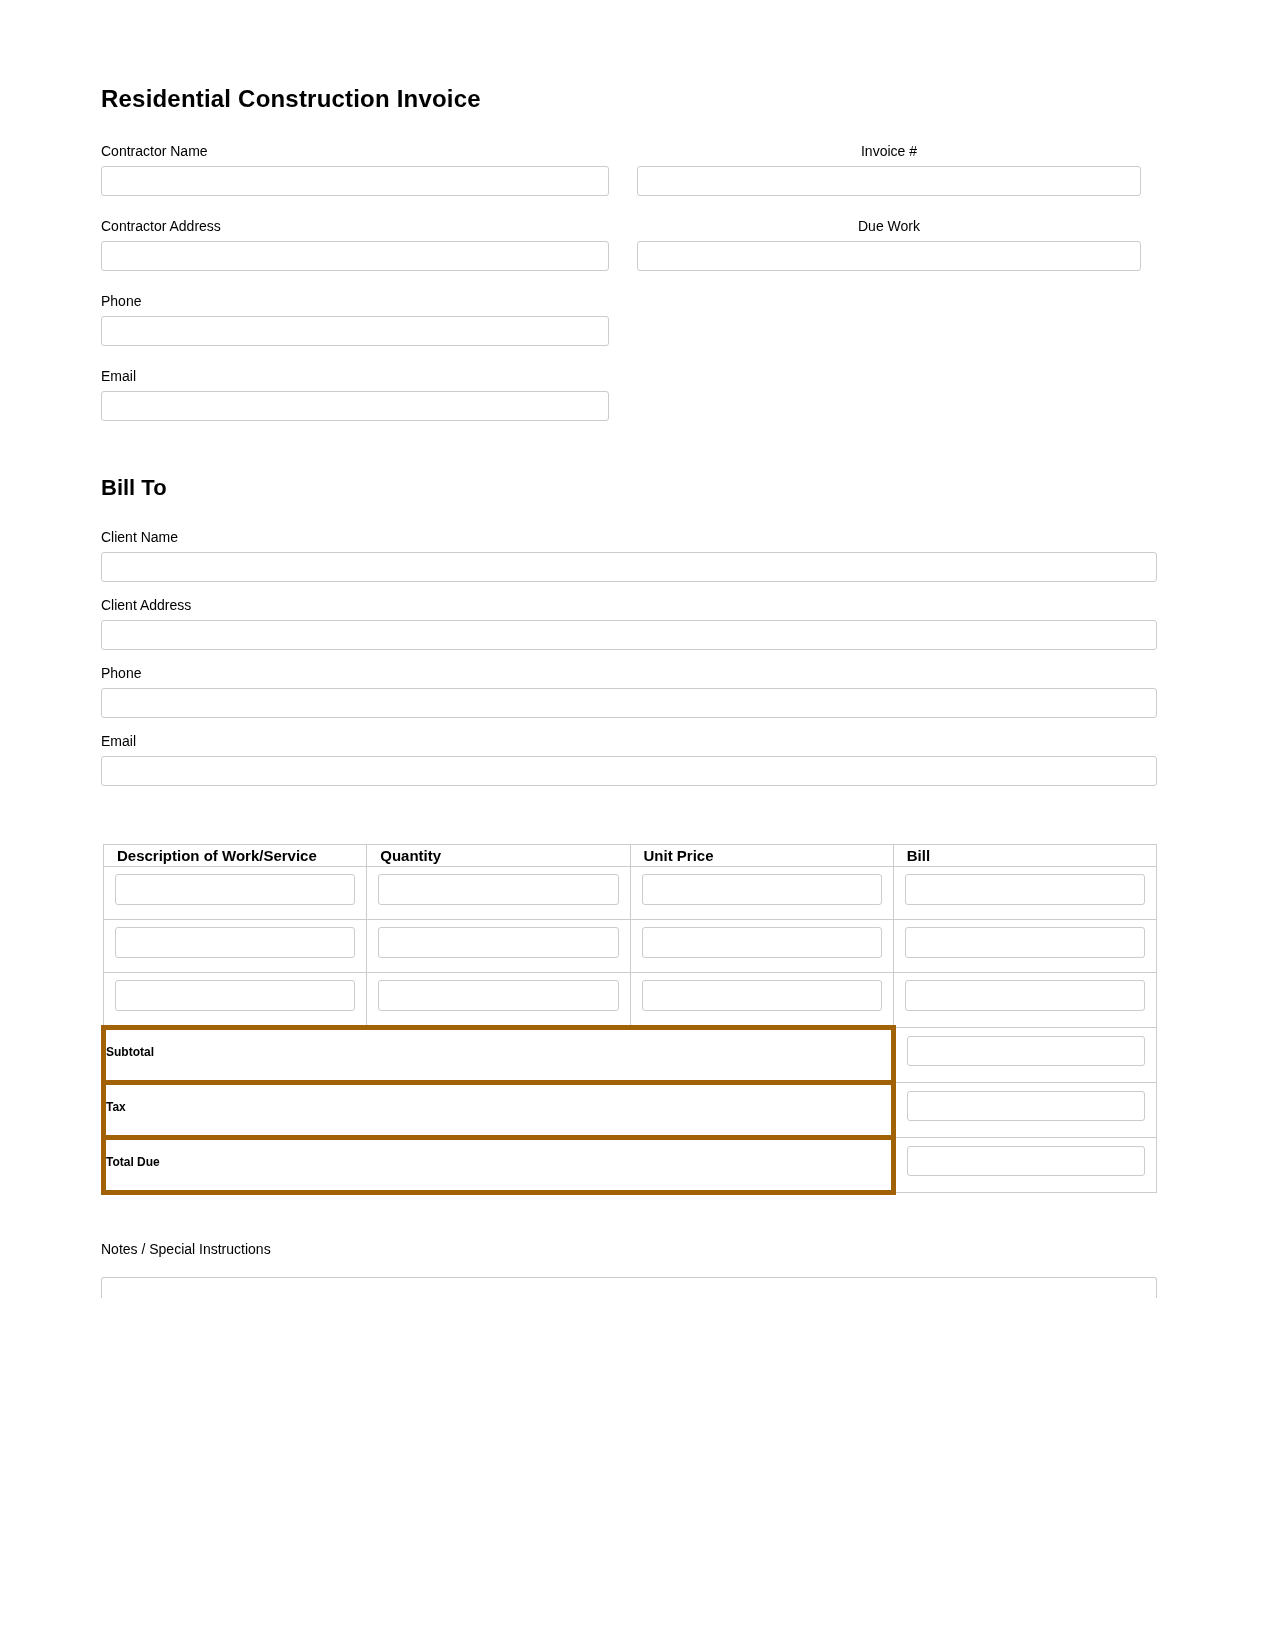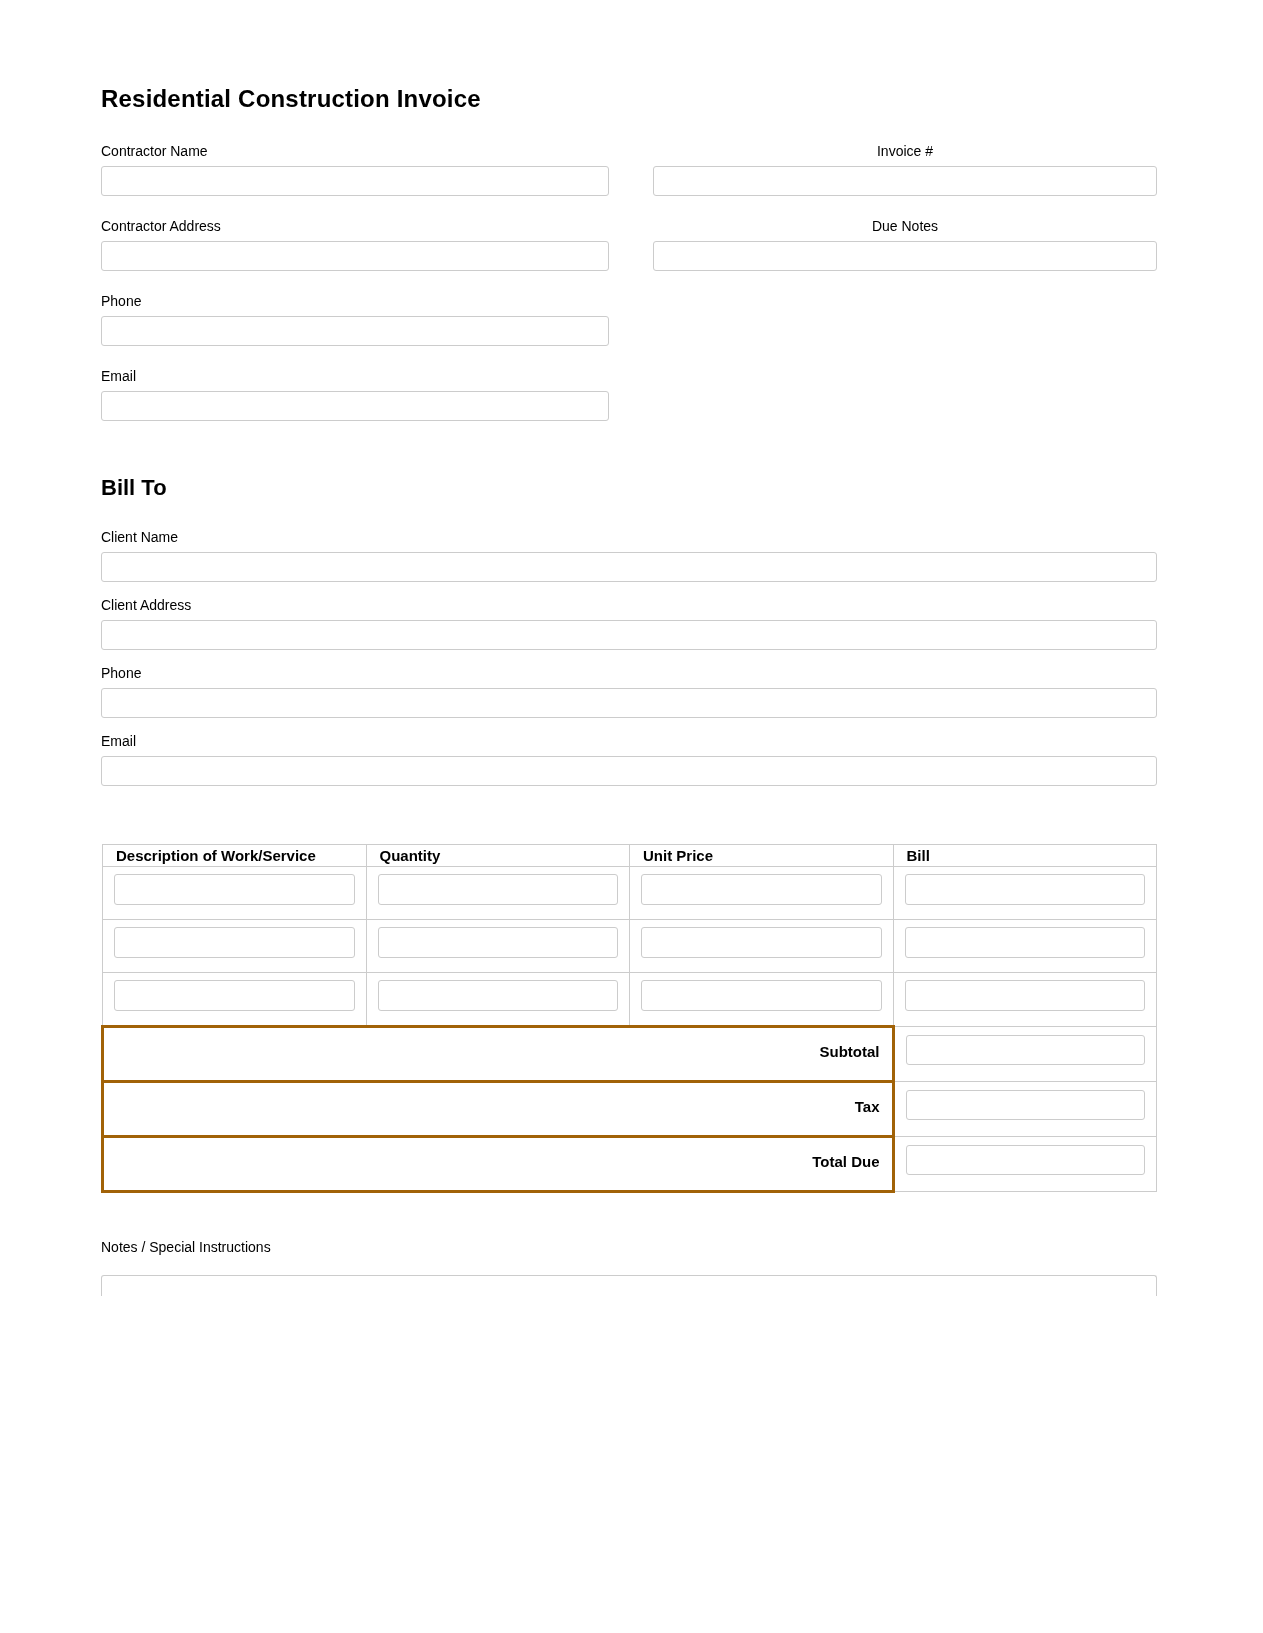--- a/index.html
+++ b/index.html
@@ -22,21 +22,21 @@
     margin: 0;
     padding-top: 84px;
     font-size: 24px;
     line-height: 30px;
     font-weight: bold;
     letter-spacing: 0.2px;
   }
   .top-grid {
     display: grid;
     grid-template-columns: 508px 504px;
-    column-gap: 44px;
+    column-gap: 28px;
     margin-top: 29px;
   }
   .field { margin-bottom: 22px; }
   .field-full { margin-bottom: 15px; }
   .field > label, .field-full > label {
     display: block;
     font-size: 14px;
     line-height: 16px;
     margin-bottom: 7px;
     color: #000000;
@@ -78,25 +78,25 @@
     padding: 0 0 0 13px;
   }
   td.item-cell {
     border: 1px solid #cccccc;
     box-sizing: border-box;
     padding: 7px 11px 14px 11px;
     vertical-align: top;
   }
   td.item-cell .text-input { height: 31px; }
   td.summary-label {
-    border: 3px solid #a16207;
+    border: 5px solid #a16207;
     box-sizing: border-box;
     height: 55px;
-    text-align: right;
-    font-size: 15px;
+    text-align: left;
+    font-size: 12px;
     font-weight: bold;
     padding: 15px 12px 0 0;
     vertical-align: top;
   }
   td.summary-input-cell {
     border: 1px solid #cccccc;
     box-sizing: border-box;
     padding: 8px 11px 16px 11px;
     vertical-align: top;
   }
@@ -148,21 +148,21 @@
         <label>Email</label>
         <input class="text-input" type="text" value="" style="">
       </div>
     </div>
     <div class="right-col">
       <div class="field">
         <label>Invoice #</label>
         <input class="text-input" type="text" value="" style="">
       </div>
       <div class="field">
-        <label>Due Notes</label>
+        <label>Due Work</label>
         <input class="text-input" type="text" value="" style="">
       </div>
     </div>
   </div>
 
   <h2 class="bill-to">Bill To</h2>
 
   <div class="bill-to-fields">
     <div class="field-full">
       <label>Client Name</label>

